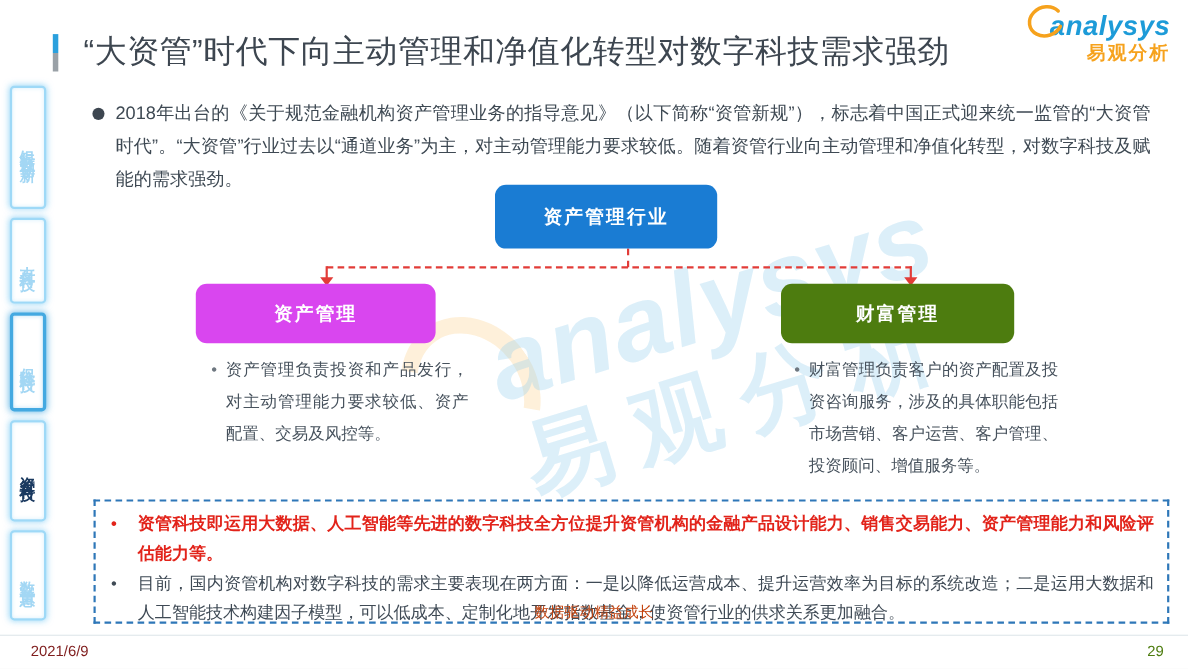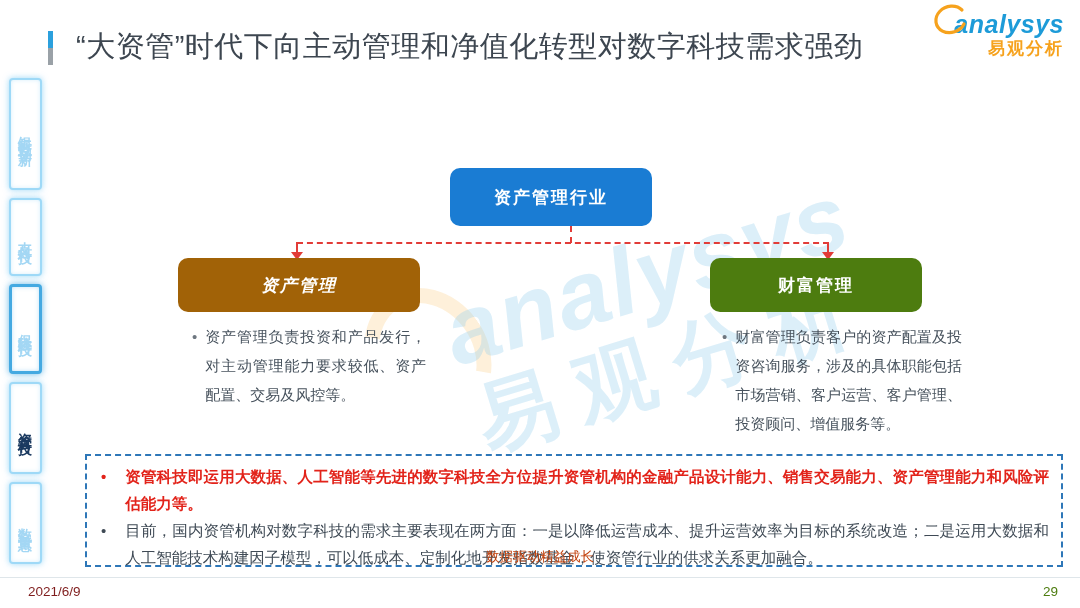--- a/index.html
+++ b/index.html
@@ -44,21 +44,21 @@
 
   
   .intro { position:absolute; left:84px; top:88px; width:962px; display:flex; z-index:2; }
   .intro .dot { width:11px; height:11px; border-radius:50%; background:#3d4650; margin:10px 10px 0 0; flex:0 0 auto; }
   .intro .txt { font-size:16.5px; line-height:30px; color:#3e4953; text-align:justify; }
 
   
   .node { position:absolute; display:flex; align-items:center; justify-content:center;
           color:#fff; font-weight:bold; font-size:17px; letter-spacing:2px; border-radius:10px; z-index:2; }
   .node.root  { left:450px; top:168px; width:202px; height:58px; background:#1a7cd3; }
-  .node.left  { left:178px; top:258px; width:242px; height:54px; background:#a16207;font-style:italic; }
+  .node.left  { left:178px; top:258px; width:218px; height:54px; background:#d946ef; }
   .node.right { left:710px; top:258px; width:212px; height:54px; background:#4d7c0f; }
 
   .conn { position:absolute; z-index:1; }
   .conn.v-root  { left:570px; top:226px; height:17px; border-left:2px dashed #e23c38; }
   .conn.h-span  { left:297px; top:242px; width:532px; border-top:2px dashed #e23c38; }
   .conn.v-left  { left:296px; top:242px; height:12px; border-left:2px dashed #e23c38; }
   .conn.v-right { left:827px; top:242px; height:12px; border-left:2px dashed #e23c38; }
   .arrow-down { position:absolute; width:0; height:0; z-index:1;
                 border-left:6px solid transparent; border-right:6px solid transparent;
                 border-top:8px solid #e23c38; }
@@ -109,20 +109,24 @@
     </span>
     <div class="logo-cn">易观分析</div>
   </div>
 
   <div class="side-tab t1">银行数字创新</div>
   <div class="side-tab t2">支付科技</div>
   <div class="side-tab t3">保险科技</div>
   <div class="side-tab t4">资管科技</div>
   <div class="side-tab t5">数字普惠</div>
 
+  <div class="intro">
+    <span class="dot"></span>
+    <span class="txt">2018年出台的《关于规范金融机构资产管理业务的指导意见》（以下简称“资管新规”），标志着中国正式迎来统一监管的“大资管时代”。“大资管”行业过去以“通道业务”为主，对主动管理能力要求较低。随着资管行业向主动管理和净值化转型，对数字科技及赋能的需求强劲。</span>
+  </div>
 
   <div class="node root">资产管理行业</div>
   <div class="conn v-root"></div>
   <div class="conn h-span"></div>
   <div class="conn v-left"></div>
   <div class="conn v-right"></div>
   <div class="arrow-down a-left"></div>
   <div class="arrow-down a-right"></div>
 
   <div class="node left">资产管理</div>

